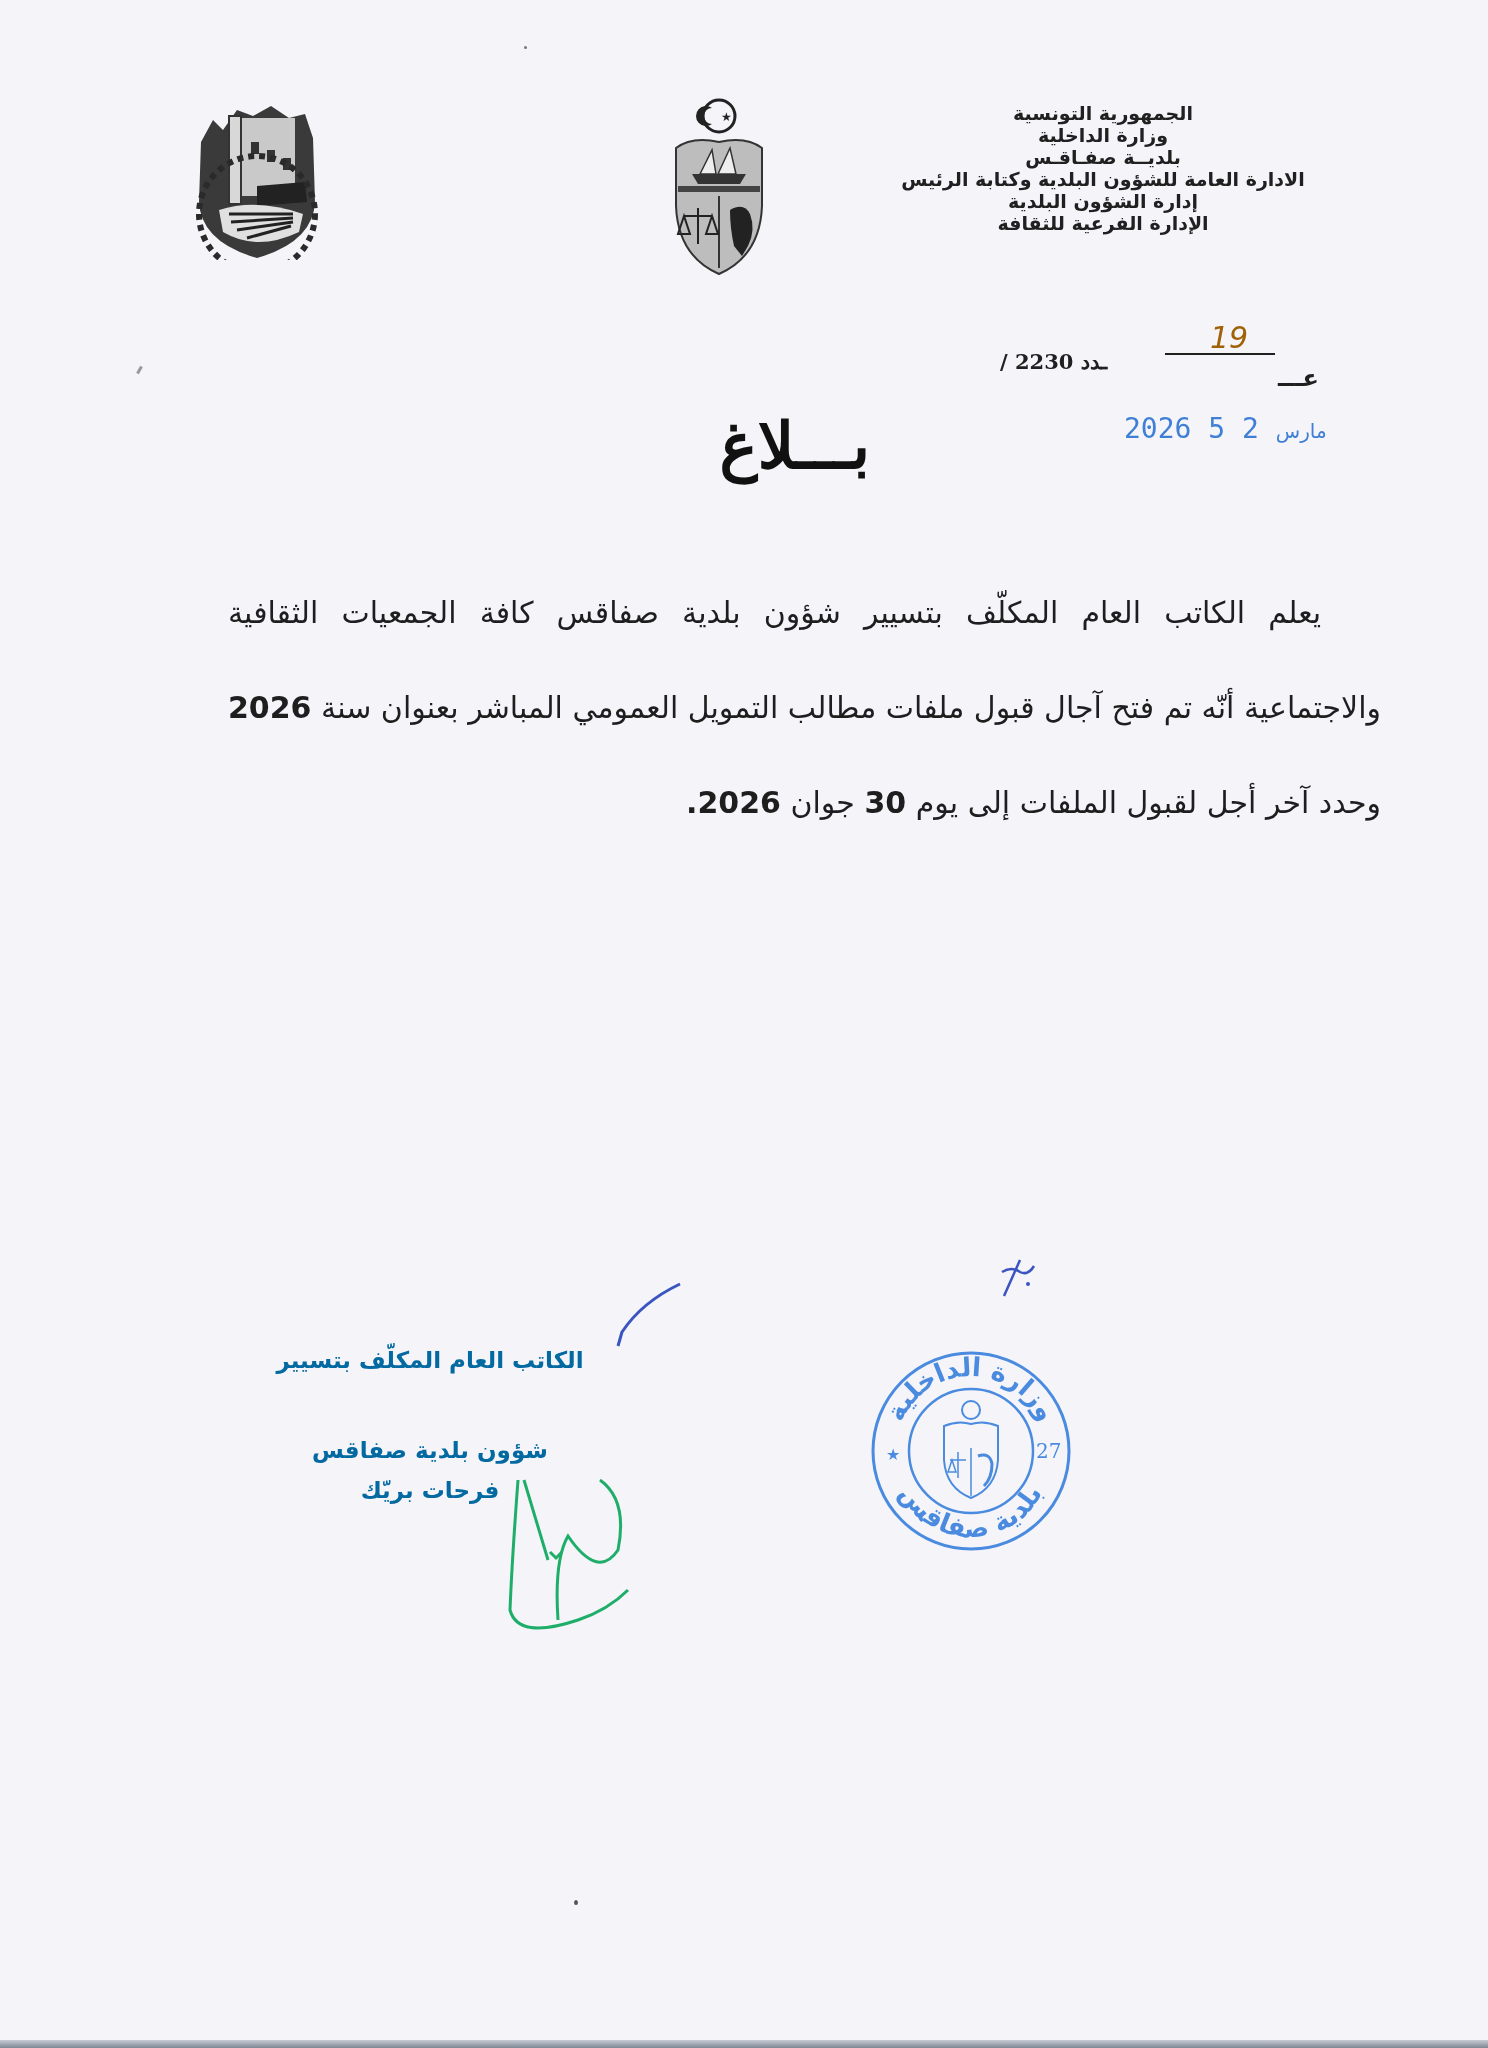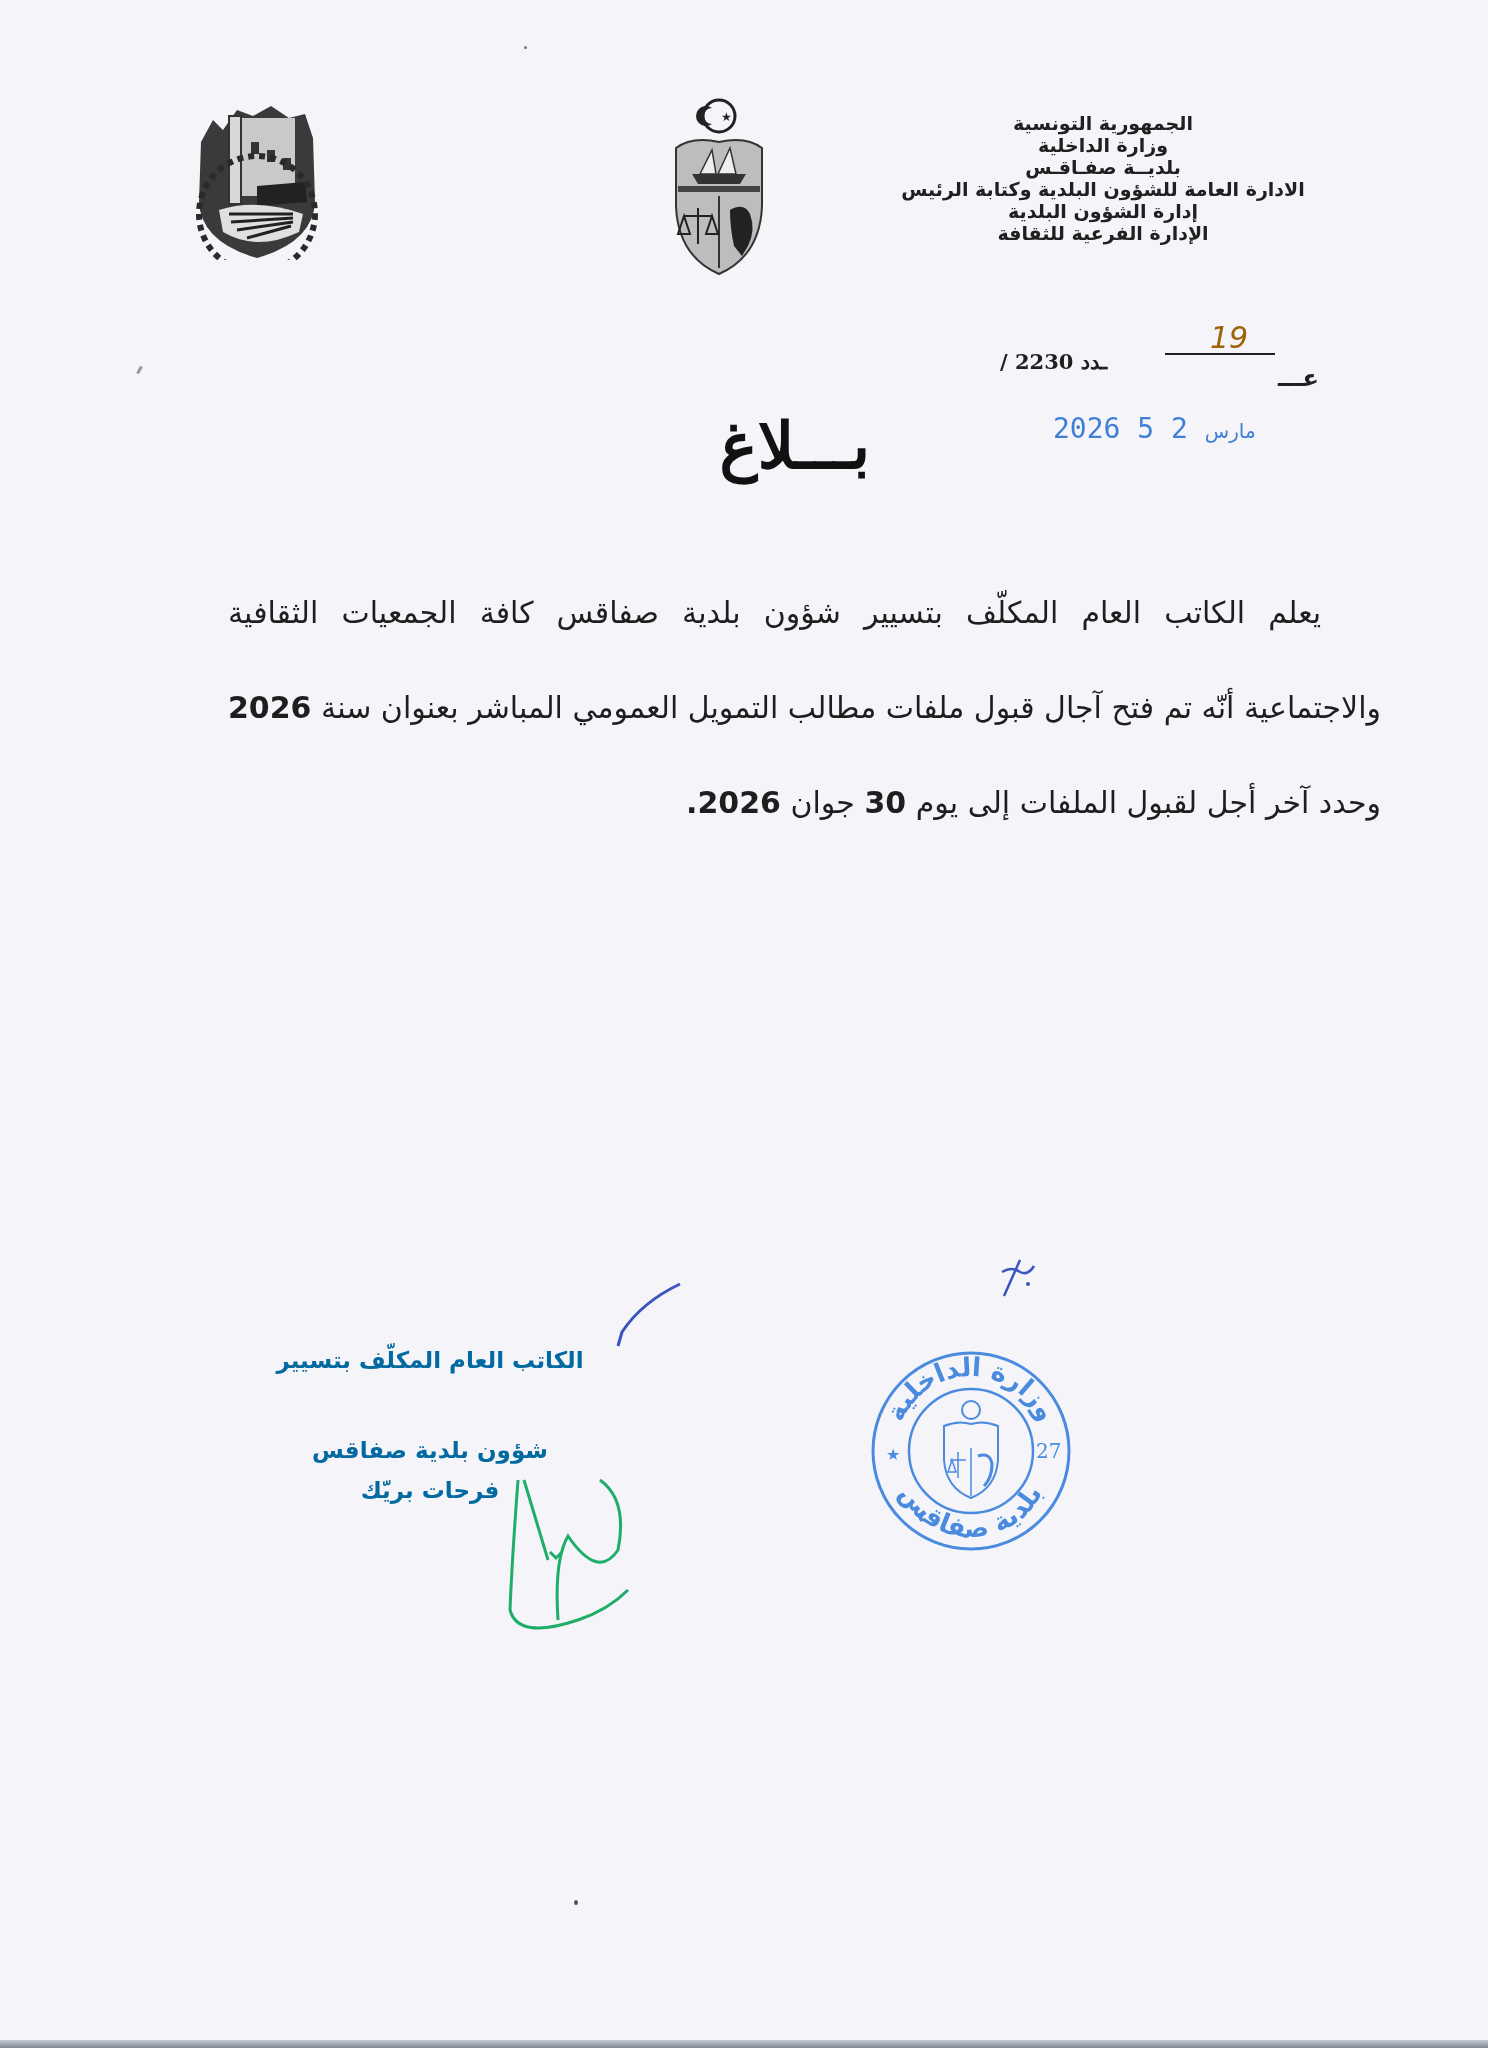--- a/index.html
+++ b/index.html
@@ -13,21 +13,21 @@
   .page {
     position: absolute; left: 0; top: 0; width: 1488px; height: 2040px;
     background: #f4f4f9;
   }
   .bottom-edge {
     position: absolute; left: 0; top: 2040px; width: 1488px; height: 8px;
     background: linear-gradient(#c8ccd4, #7e8794);
   }
   .abs { position: absolute; }
   .header-block {
-    position: absolute; right: 155px; top: 112px; width: 460px;
+    position: absolute; right: 155px; top: 102px; width: 460px;
     direction: rtl; text-align: center;
     font-family: "DejaVu Sans", sans-serif; font-weight: bold;
     font-size: 19px; line-height: 22px; color: #202020;
   }
   .header-block .line { display: block; white-space: nowrap; }
   .ref-line {
     position: absolute; left: 990px; top: 326px; width: 320px; height: 40px;
   }
   .ref-number {
     position: absolute; left: 10px; top: 8px;
@@ -38,21 +38,21 @@
     position: absolute; left: 220px; top: -6px;
     font-family: "DejaVu Sans", sans-serif; font-size: 30px; color: #a16207; font-style: italic;
   }
   .ref-underline {
     position: absolute; left: 175px; top: 27px; width: 110px; height: 2px; background: #202020;
   }
   .ref-ain {
     position: absolute; left: 288px; top: 2px; font-size: 24px; font-weight: bold; color: #202020; margin-top: 36px;
   }
   .date-stamp {
-    position: absolute; left: 1053px; top: 412px;
+    position: absolute; left: 1124px; top: 412px;
     font-family: "DejaVu Sans Mono", monospace; font-size: 28px; color: #3f7fd6;
     direction: ltr; white-space: nowrap; letter-spacing: 1px;
   }
   .title {
     position: absolute; left: 700px; top: 408px; width: 170px; text-align: right;
     font-family: "DejaVu Serif", serif; font-size: 64px; font-weight: bold; color: #111;
     direction: rtl;
   }
   .body-text {
     position: absolute; left: 228px; top: 565px; width: 1153px;

